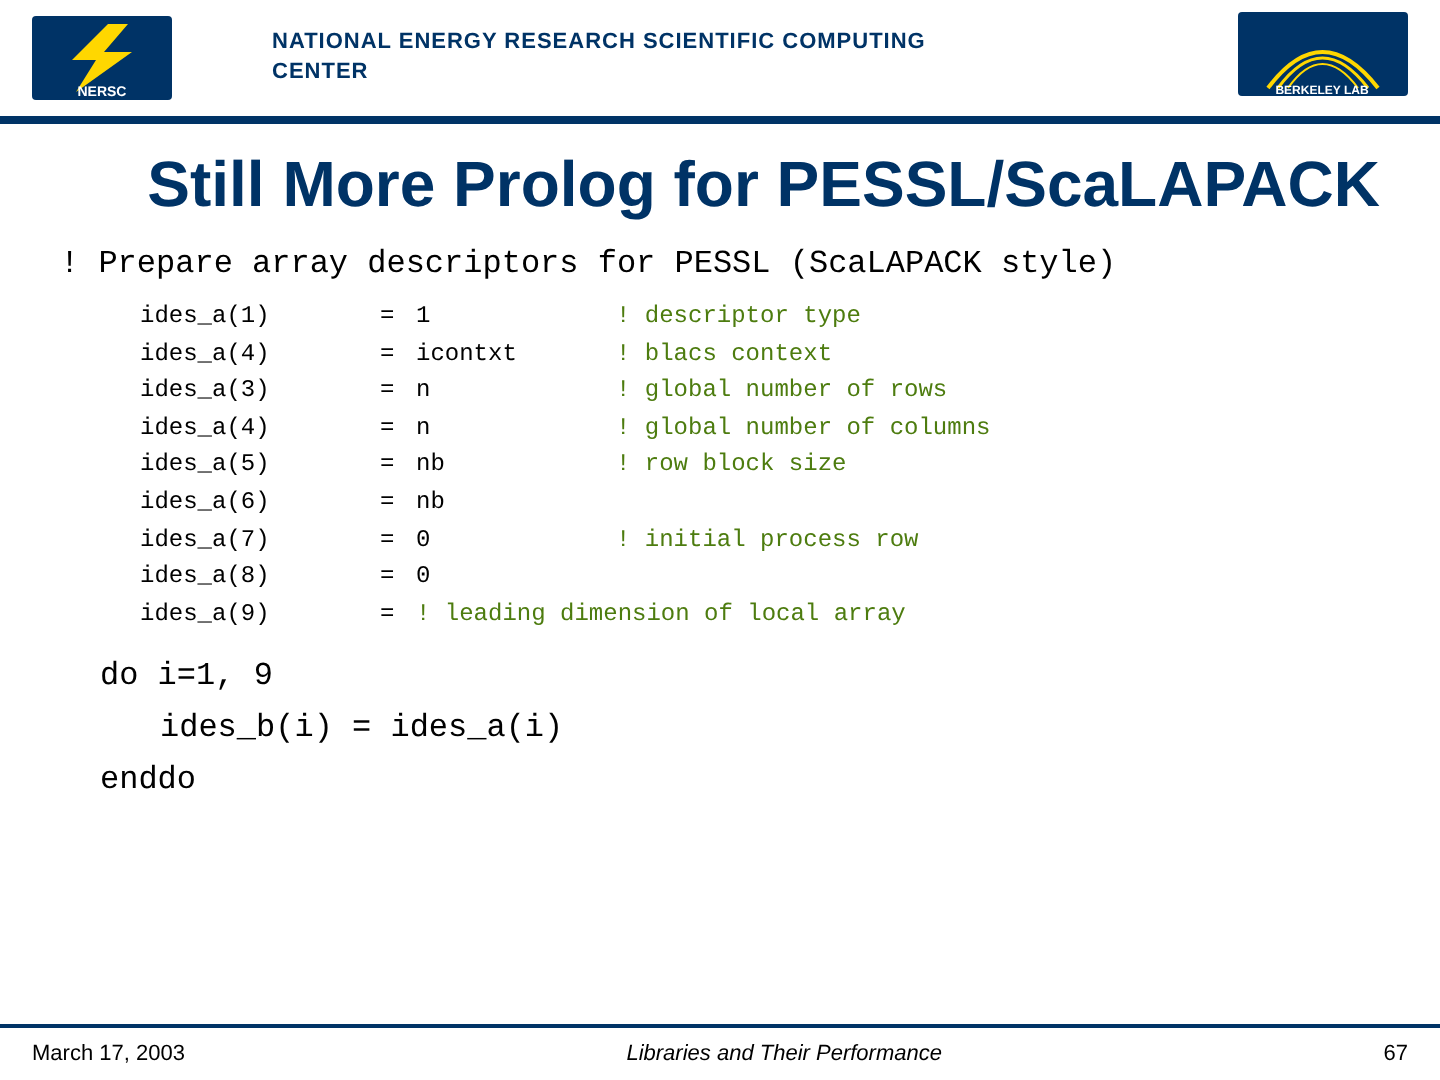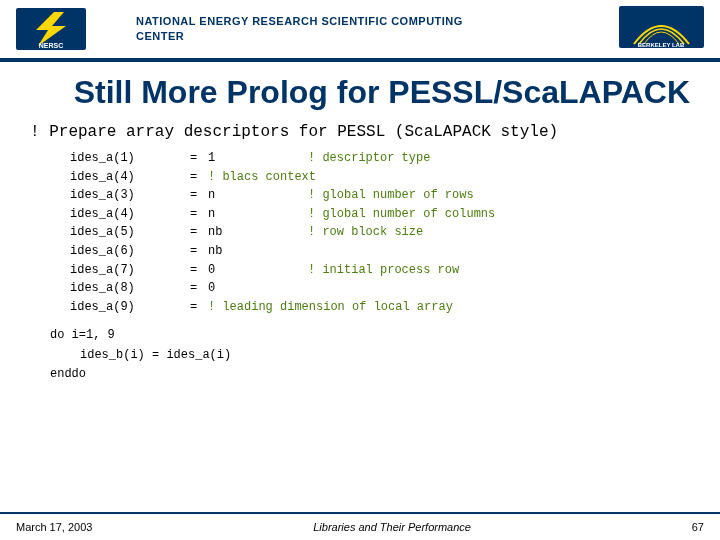--- a/index.html
+++ b/index.html
@@ -85,21 +85,21 @@
       min-width: 100px;
       display: inline-block;
     }
     .code-comment {
       color: #4d7c0f;
     }
 
     .code-block {
       margin-left: 20px;
       margin-bottom: 22px;
-      font-size: 12px;
+      font-size: 16px;
       line-height: 1.6;
       font-family: 'Courier New', Courier, monospace;
     }
     .code-block .indent {
       margin-left: 30px;
     }
 
     
     .footer {
       position: absolute;
@@ -173,20 +173,21 @@
   <div class="code-table" id="descriptor-table">
       <div class="code-row">
         <span class="code-lhs">ides_a(1)</span>
         <span class="code-eq">=</span>
         <span class="code-rhs">1</span>
         <span class="code-comment">! descriptor type</span>
       </div>
       <div class="code-row">
         <span class="code-lhs">ides_a(4)</span>
         <span class="code-eq">=</span>
+        <span class="code-rhs">icontxt</span>
         <span class="code-comment">! blacs context</span>
       </div>
       <div class="code-row">
         <span class="code-lhs">ides_a(3)</span>
         <span class="code-eq">=</span>
         <span class="code-rhs">n</span>
         <span class="code-comment">! global number of rows</span>
       </div>
       <div class="code-row">
         <span class="code-lhs">ides_a(4)</span>

